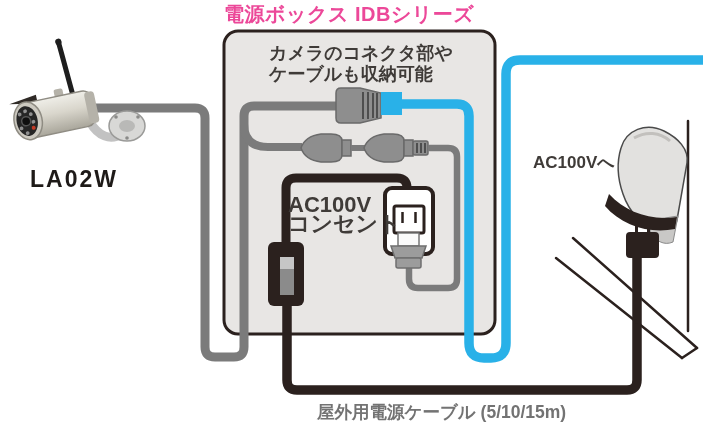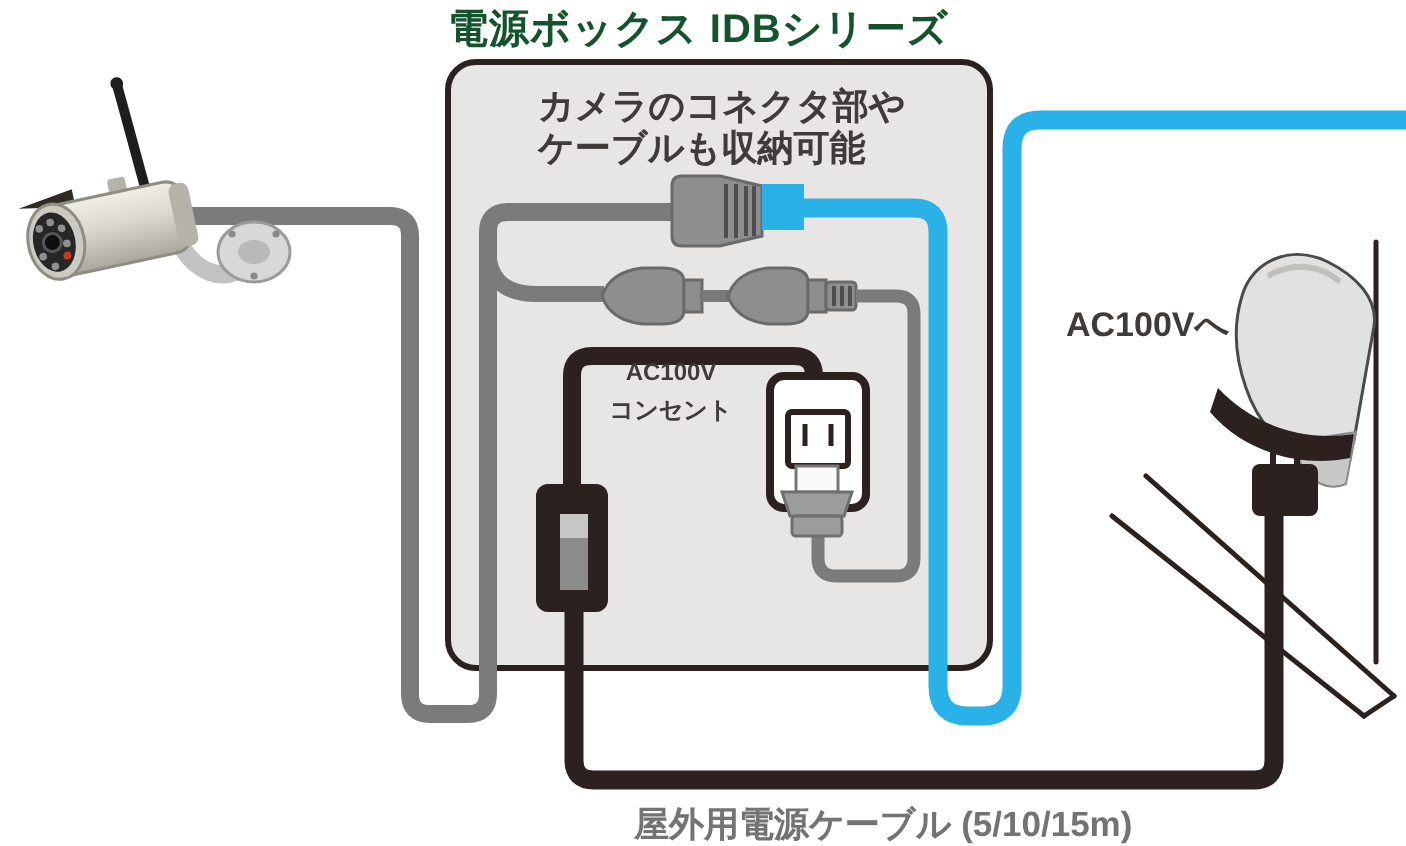--- a/index.html
+++ b/index.html
@@ -9,24 +9,24 @@
     --box-fill:#e8e6e4;
     --text-dark:#3f3b38;
   }
   html,body{margin:0;padding:0;background:#ffffff;}
   #stage{
     position:relative;width:703px;height:423px;overflow:hidden;background:#fff;
     font-family:"Liberation Sans","DejaVu Sans",sans-serif;
   }
   #diagram-svg{position:absolute;left:0;top:0;}
   .label{position:absolute;color:var(--text-dark);white-space:nowrap;z-index:5;font-weight:bold;}
-  .title{left:224px;top:1px;font-size:20px;font-weight:bold;color:#14532d;letter-spacing:.5px;}
+  .title{left:224px;top:1px;font-size:20px;font-weight:bold;color:#ec4899;letter-spacing:.5px;}
   .note1{left:269px;top:41px;font-size:18px;}
   .note2{left:269px;top:62px;font-size:18px;text-align:center;}
-  .outlet-lbl{left:288px;top:177px;width:95px;text-align:center;font-size:12px;line-height:19px;}
+  .outlet-lbl{left:288px;top:195px;width:95px;text-align:left;font-size:22px;line-height:19px;}
   .breaker-lbl{left:295px;top:305px;font-size:16.5px;}
   .wall-outlet-lbl{left:533px;top:151px;font-size:17px;}
   .cable-lbl{left:317px;top:400px;font-size:17.5px;color:#737373;}
   .camera-lbl{left:30px;top:166px;font-size:23px;font-weight:bold;color:#1e1a18;letter-spacing:2px;}
   
   .box-shape{fill:var(--box-fill);stroke:var(--line-dark);stroke-width:3;}
   .cable-gray{fill:none;stroke:var(--cable-gray);}
   .cable-accent{fill:none;stroke:var(--accent);}
   .cable-dark{fill:none;stroke:var(--line-dark);}
   .conn{fill:#8e8e8e;stroke:#6a6a6a;stroke-width:1.5;}
@@ -155,13 +155,14 @@
 
   <div class="label title">電源ボックス IDBシリーズ</div>
   <div class="label note1">カメラのコネクタ部や</div>
   <div class="label note2">ケーブルも収納可能</div>
   <div class="label outlet-lbl">
     <div>AC100V</div>
     <div>コンセント</div>
   </div>
   <div class="label wall-outlet-lbl">AC100Vへ</div>
   <div class="label cable-lbl">屋外用電源ケーブル (5/10/15m)</div>
+  <div class="label camera-lbl">LA02W</div>
 </div>
 
 </body></html>

